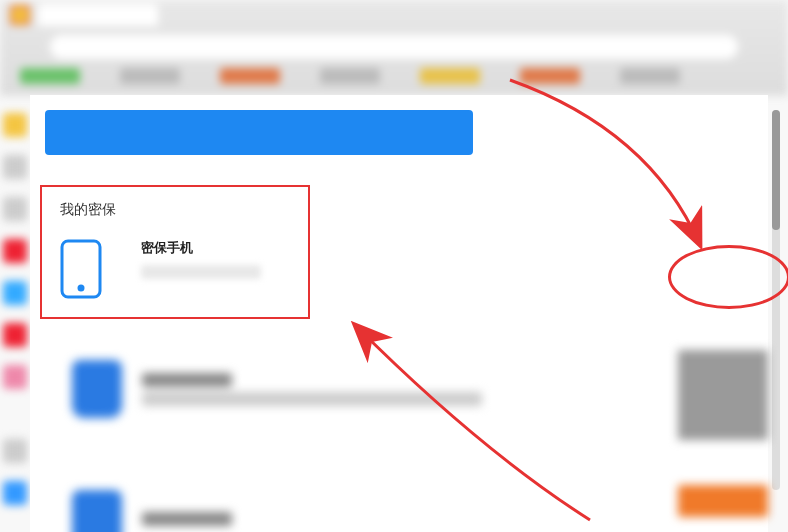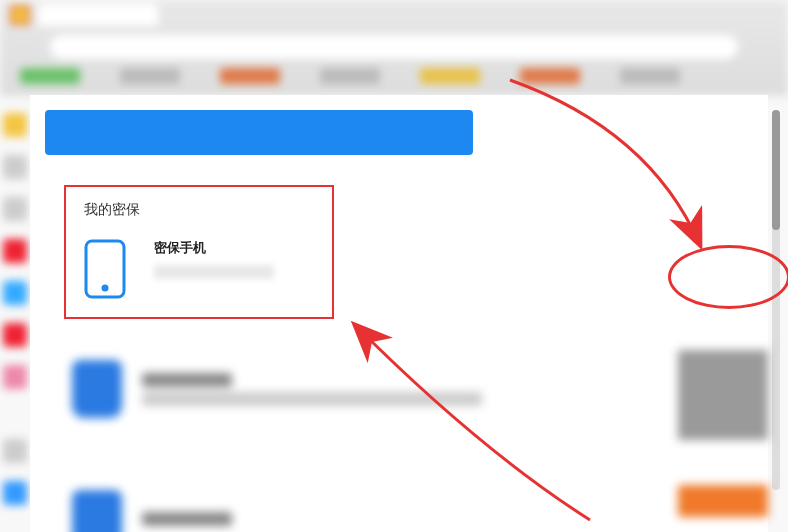--- a/index.html
+++ b/index.html
@@ -105,31 +105,30 @@
       border-radius: 4px;
     }
     .security-section {
       position: absolute;
       left: 10px;
       top: 90px;
       width: 270px;
       height: 134px;
       border: 2px solid #e63232;
       padding: 14px 18px;
-      margin-left: 24px;
     }
     .section-title {
       font-size: 14px;
       color: #333;
     }
     .phone-row {
       display: flex;
       align-items: flex-start;
       margin-top: 20px;
-      gap: 28px;
+      gap: 39px;
     }
     .phone-icon svg { width: 42px; height: 60px; }
     .phone-label {
       font-size: 13px;
       font-weight: bold;
       color: #222;
       margin-top: 0;
     }
     .phone-sub {
       width: 120px; height: 14px;

